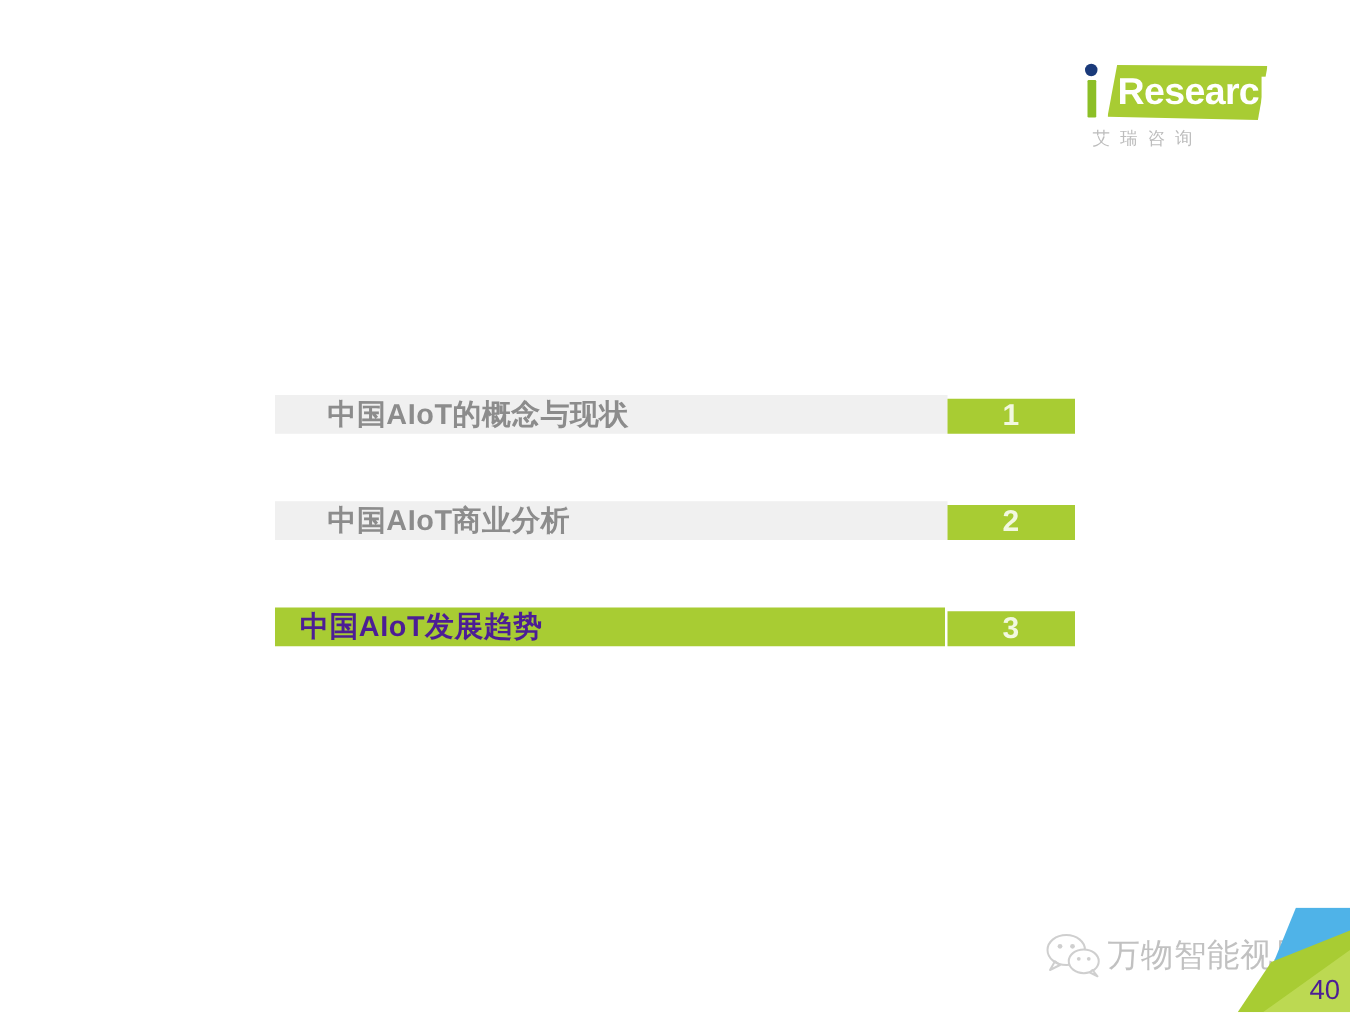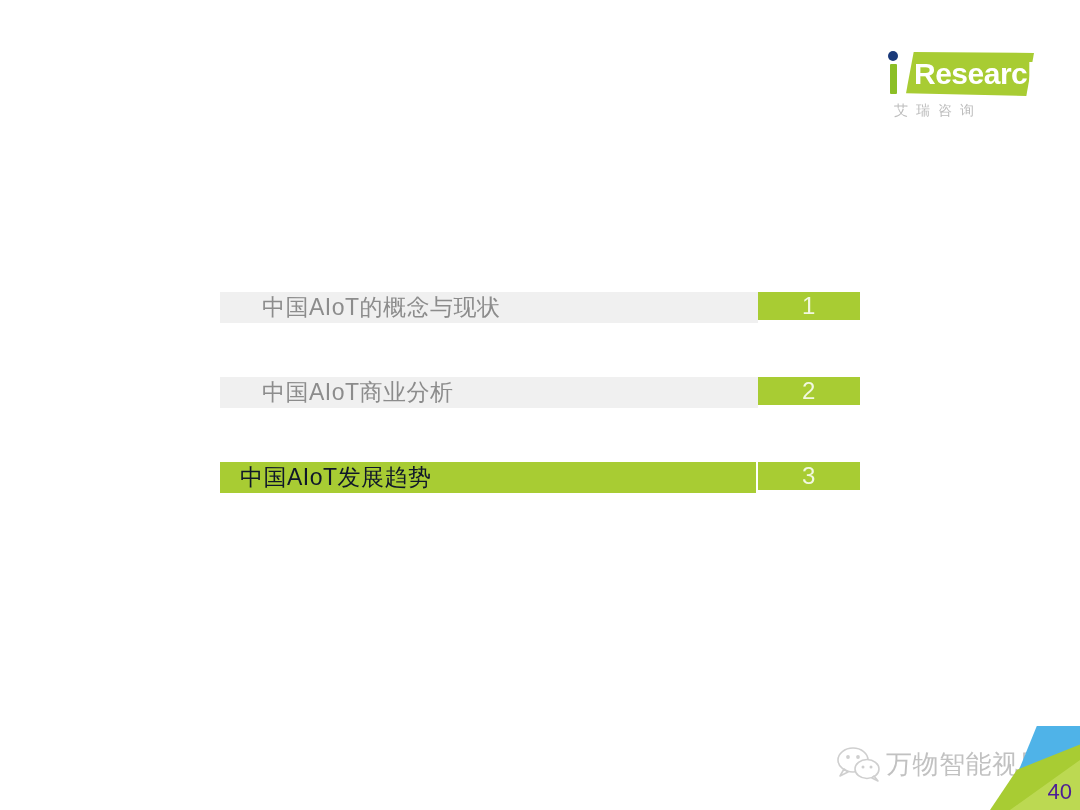--- a/index.html
+++ b/index.html
@@ -20,21 +20,21 @@
     position: relative;
     width: 1080px;
     height: 810px;
     background: #ffffff;
     overflow: hidden;
   }
 
   
   .logo {
     position: absolute;
-    left: 884px;
+    left: 864px;
     top: 48px;
     width: 150px;
     height: 82px;
   }
   .logo-mark {
     position: relative;
     width: 150px;
     height: 52px;
   }
   .logo-parallelogram {
@@ -91,23 +91,24 @@
   
   .agenda {
     position: absolute;
     left: 220px;
     top: 292px;
     width: 640px;
   }
   .agenda-row {
     position: relative;
     display: flex;
-    align-items: flex-start;
+    align-items: flex-end;
     height: 55px;
     margin-bottom: 30px;
+    font-weight: bold;
   }
   .agenda-row:last-child {
     margin-bottom: 0;
   }
   .agenda-label {
     flex: 1 1 auto;
     background: #f0f0f0;
     display: flex;
     align-items: center;
     padding-left: 42px;
@@ -121,21 +122,21 @@
     background: #a8cc33;
     display: flex;
     align-items: center;
     justify-content: center;
     font-size: 24px;
     color: #f2f8e0;
     letter-spacing: 0.5px;
   }
   .agenda-row.active .agenda-label {
     background: #a8cc33;
-    color: #0f172a;
+    color: #4c1d95;
     margin-right: 2px;
     padding-left: 20px;
   }
   .agenda-row.active .agenda-num {
     background: #a8cc33;
     color: #f2f8e0;
   }
 
   
   .corner {

